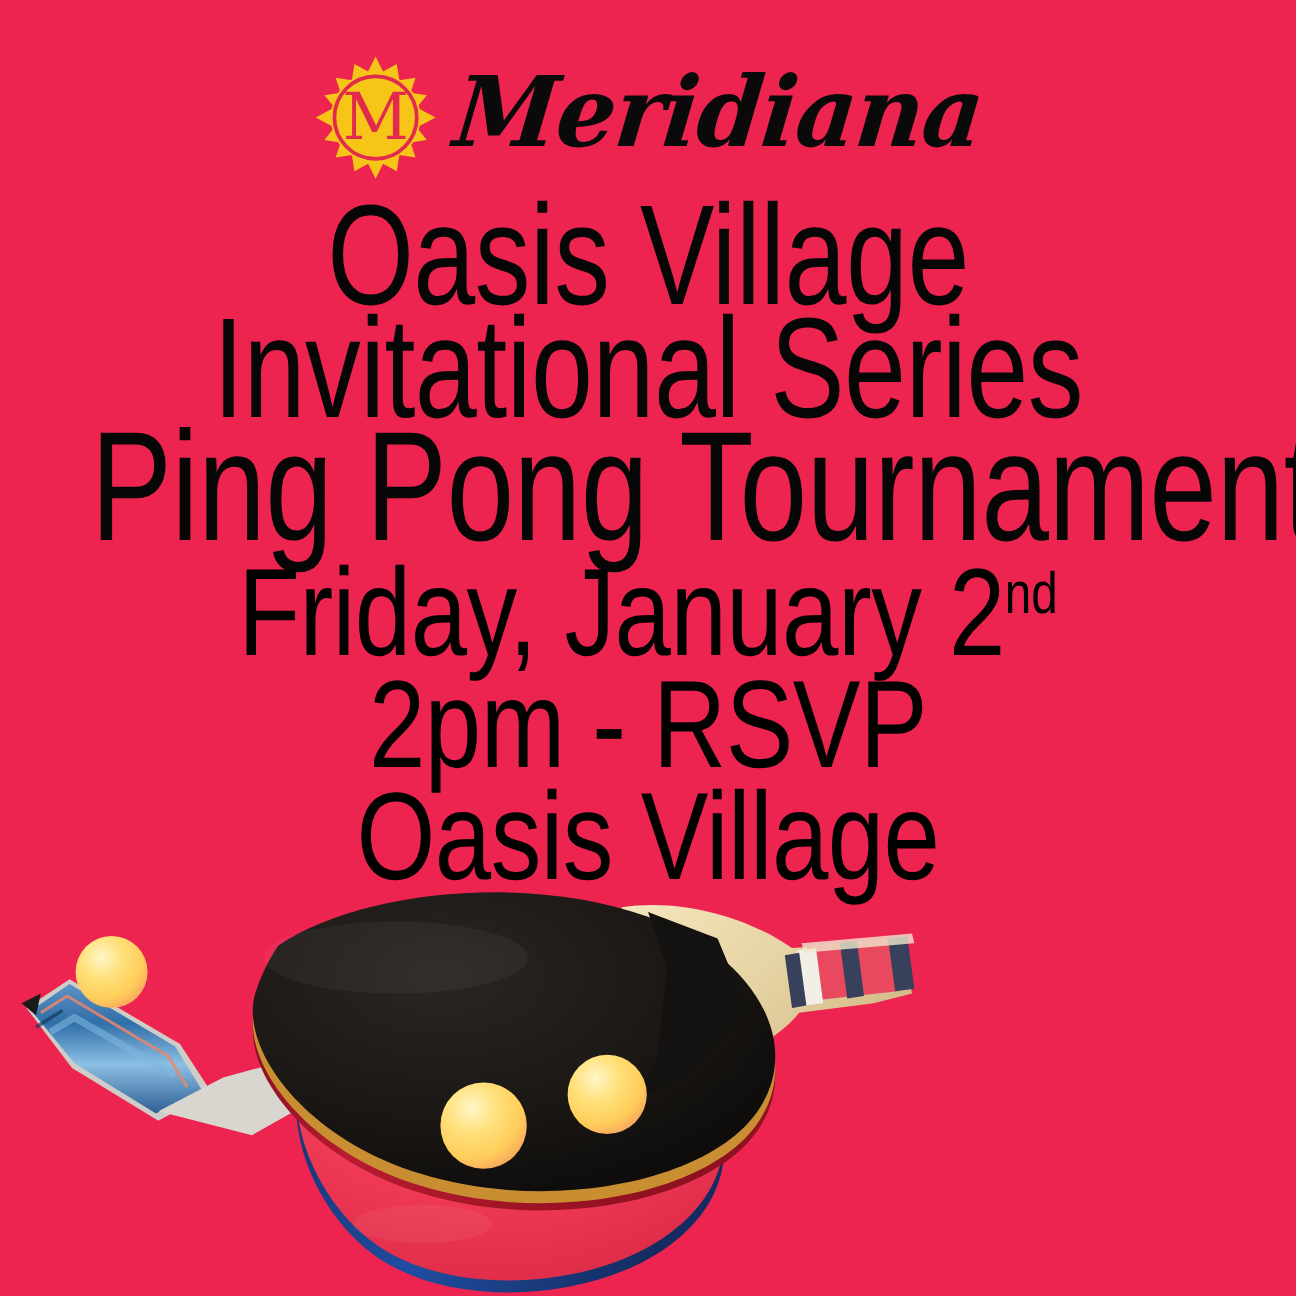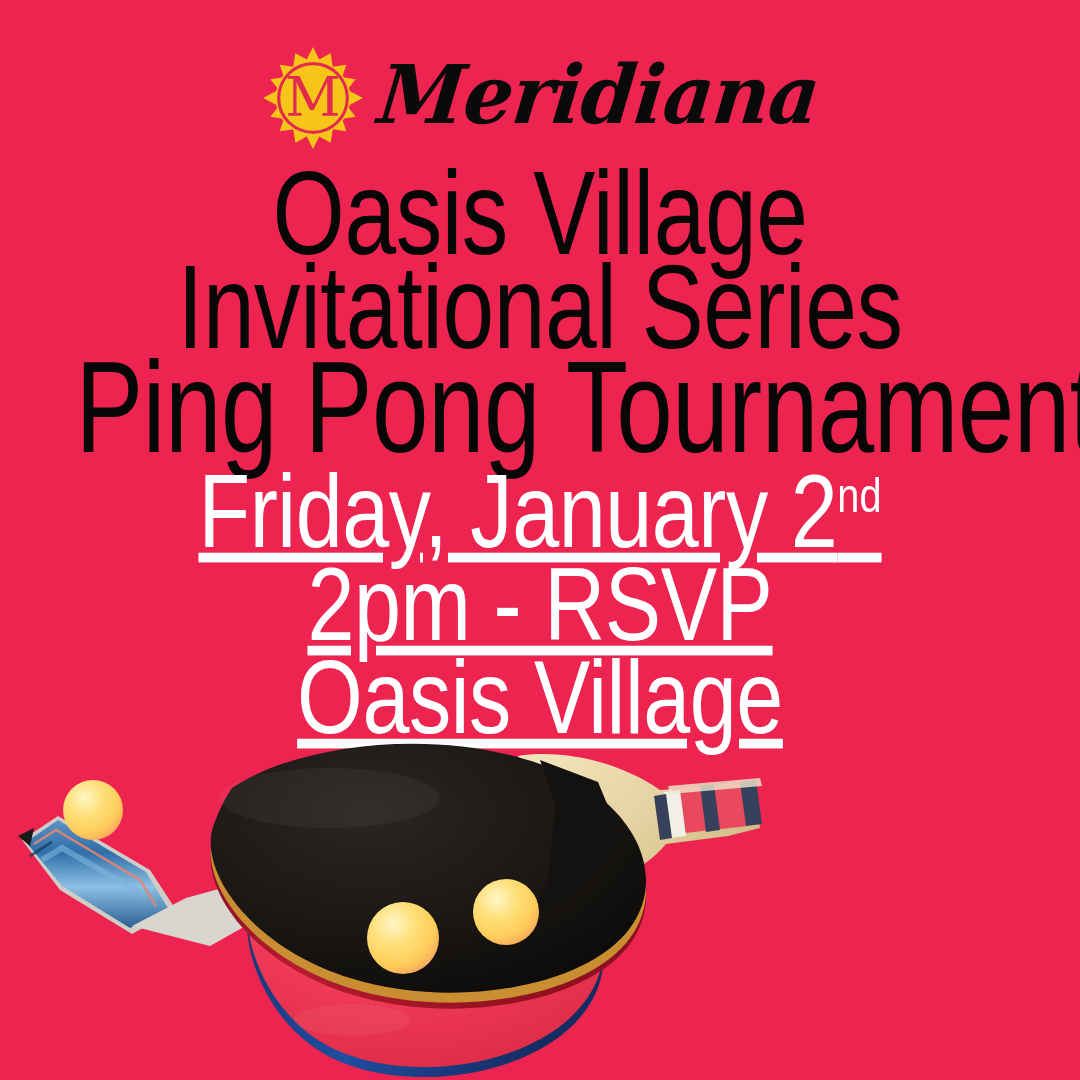--- a/index.html
+++ b/index.html
@@ -70,22 +70,21 @@
   #hl-2 { font-size: 108px; transform: scaleX(0.86) scaleY(1.10); margin-top: -6px; }
   #hl-3 { font-size: 118px; transform: scaleX(0.86) scaleY(1.10); margin-top: -6px; }
 
   
   #detail-block {
     position: absolute;
     top: 462px;
     left: 0;
     width: 1080px;
     text-align: center;
-    color: #ffffff;
-    text-decoration: underline;
+    color: #000000;
   }
   .dl {
     display: block;
     white-space: nowrap;
     font-family: "Liberation Sans", sans-serif;
     font-weight: 400;
     line-height: 0.95;
     letter-spacing: -0.5px;
     font-size: 96px;
     transform: scaleX(0.88) scaleY(1.08);

